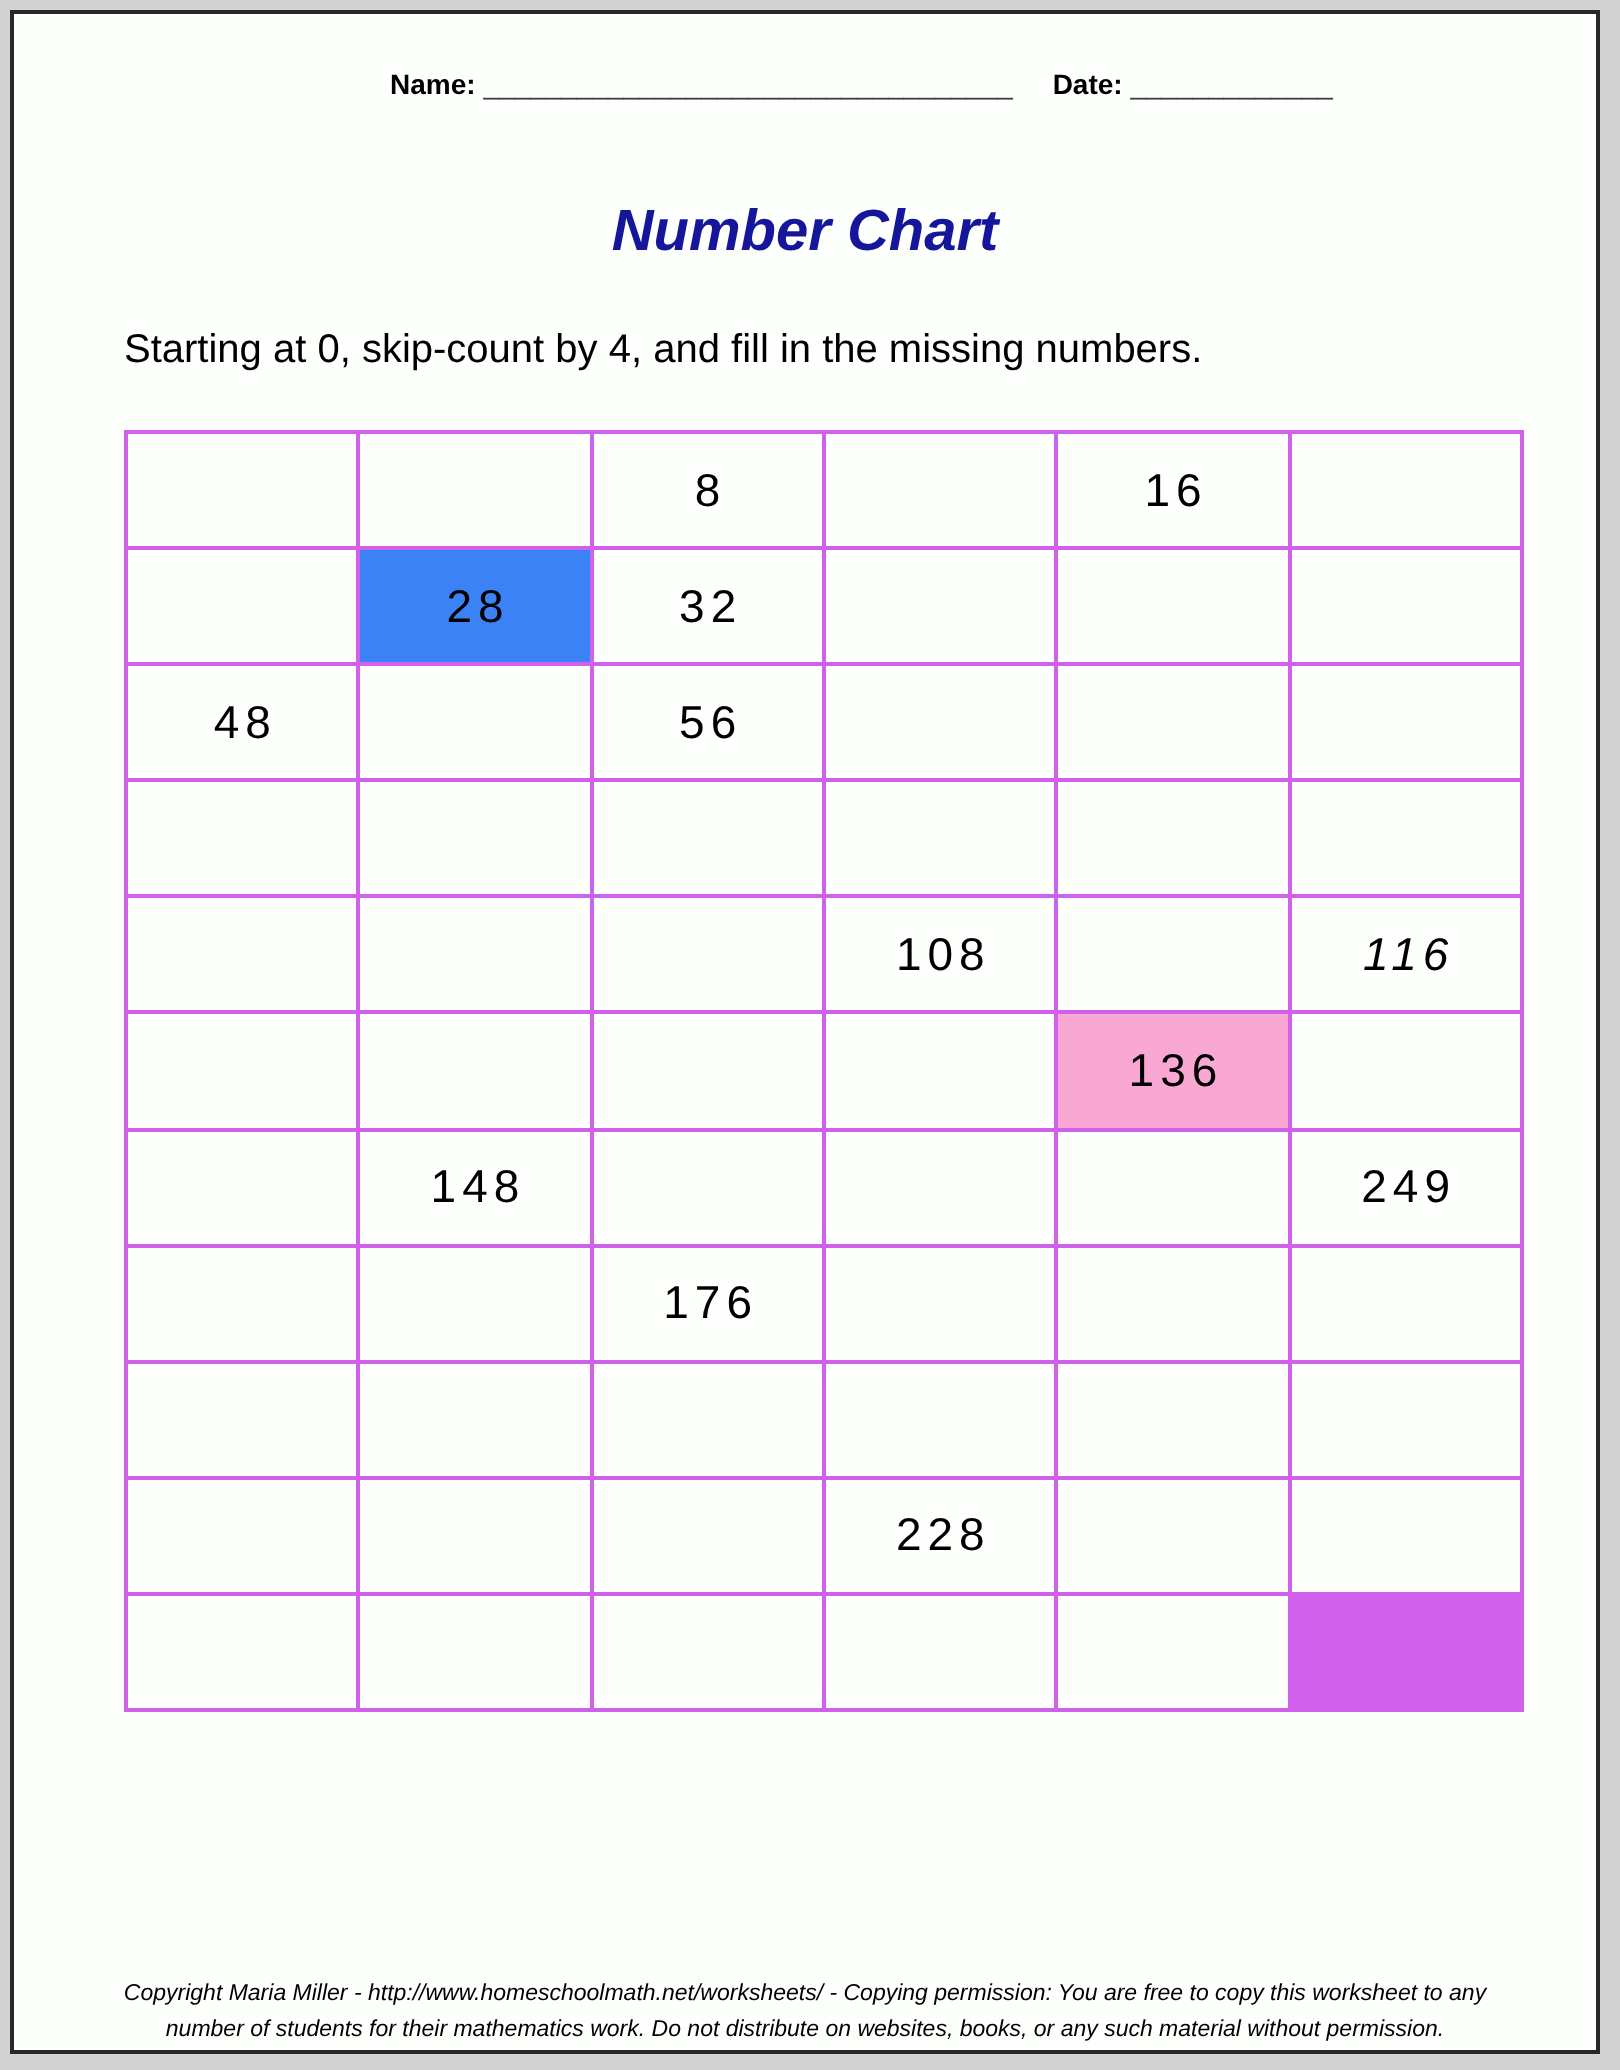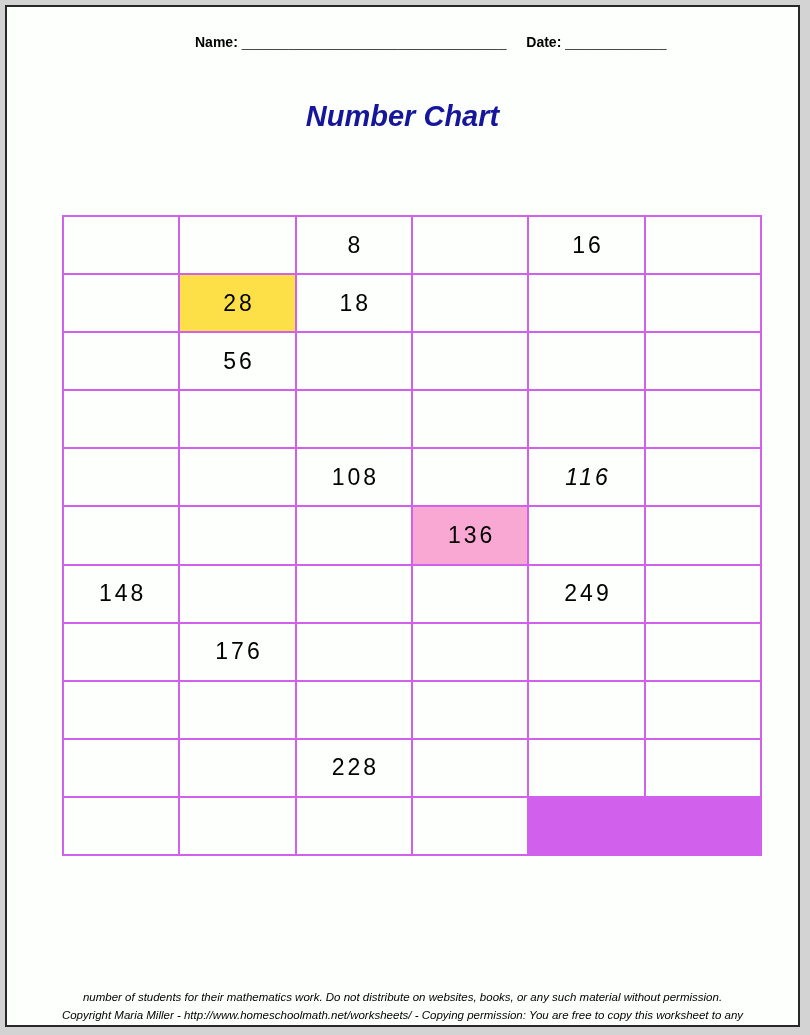--- a/index.html
+++ b/index.html
@@ -65,34 +65,36 @@
 
     <div class="header-line">
       <span class="lbl">Name:</span>
       <span class="blank-line" style="color: rgb(61, 61, 61);">__________________________________</span>
       <span class="lbl date-lbl">Date:</span>
       <span class="blank-line" style="color: rgb(61, 61, 61);">_____________</span>
     </div>
 
     <h1 class="title" style="color: rgb(22, 22, 155); font-style: italic;">Number Chart</h1>
 
+    <p class="instruction">Starting at 0, skip-count by 4, and fill in the missing numbers.</p>
 
     <div class="grid" style="background: rgb(209, 96, 236);">
         <div class="cell" style="background: rgb(253, 255, 252); color: rgb(0, 0, 0);"></div>
         <div class="cell" style="background: rgb(253, 255, 252); color: rgb(0, 0, 0);"></div>
         <div class="cell" style="background: rgb(253, 255, 252); color: rgb(0, 0, 0);">8</div>
         <div class="cell" style="background: rgb(253, 255, 252); color: rgb(0, 0, 0);"></div>
         <div class="cell" style="background: rgb(253, 255, 252); color: rgb(0, 0, 0);">16</div>
         <div class="cell" style="background: rgb(253, 255, 252); color: rgb(0, 0, 0);"></div>
         <div class="cell" style="background: rgb(253, 255, 252); color: rgb(0, 0, 0);"></div>
-        <div class="cell" style="background: #fde047; color: rgb(0, 0, 0);">28</div>
-        <div class="cell" style="background: rgb(253, 255, 252); color: rgb(0, 0, 0);">18</div>
+        <div class="cell" style="background: #3b82f6; color: rgb(0, 0, 0);">28</div>
+        <div class="cell" style="background: rgb(253, 255, 252); color: rgb(0, 0, 0);">32</div>
         <div class="cell" style="background: rgb(253, 255, 252); color: rgb(0, 0, 0);"></div>
         <div class="cell" style="background: rgb(253, 255, 252); color: rgb(0, 0, 0);"></div>
         <div class="cell" style="background: rgb(253, 255, 252); color: rgb(0, 0, 0);"></div>
+        <div class="cell" style="background: rgb(253, 255, 252); color: rgb(0, 0, 0);">48</div>
         <div class="cell" style="background: rgb(253, 255, 252); color: rgb(0, 0, 0);"></div>
         <div class="cell" style="background: rgb(253, 255, 252); color: rgb(0, 0, 0);">56</div>
         <div class="cell" style="background: rgb(253, 255, 252); color: rgb(0, 0, 0);"></div>
         <div class="cell" style="background: rgb(253, 255, 252); color: rgb(0, 0, 0);"></div>
         <div class="cell" style="background: rgb(253, 255, 252); color: rgb(0, 0, 0);"></div>
         <div class="cell" style="background: rgb(253, 255, 252); color: rgb(0, 0, 0);"></div>
         <div class="cell" style="background: rgb(253, 255, 252); color: rgb(0, 0, 0);"></div>
         <div class="cell" style="background: rgb(253, 255, 252); color: rgb(0, 0, 0);"></div>
         <div class="cell" style="background: rgb(253, 255, 252); color: rgb(0, 0, 0);"></div>
         <div class="cell" style="background: rgb(253, 255, 252); color: rgb(0, 0, 0);"></div>
@@ -134,18 +136,18 @@
         <div class="cell" style="background: rgb(253, 255, 252); color: rgb(0, 0, 0);"></div>
         <div class="cell" style="background: rgb(253, 255, 252); color: rgb(0, 0, 0);"></div>
         <div class="cell" style="background: rgb(253, 255, 252); color: rgb(0, 0, 0);"></div>
         <div class="cell" style="background: rgb(253, 255, 252); color: rgb(0, 0, 0);"></div>
         <div class="cell" style="background: rgb(253, 255, 252); color: rgb(0, 0, 0);"></div>
         <div class="cell" style="background: rgb(253, 255, 252); color: rgb(0, 0, 0);"></div>
         <div class="cell" style="background: rgb(253, 255, 252); color: rgb(0, 0, 0);"></div>
       </div>
 
     <div class="footer">
+      <div>Copyright Maria Miller - http://www.homeschoolmath.net/worksheets/ - Copying permission: You are free to copy this worksheet to any</div>
       <div>number of students for their mathematics work. Do not distribute on websites, books, or any such material without permission.</div>
-      <div>Copyright Maria Miller - http://www.homeschoolmath.net/worksheets/ - Copying permission: You are free to copy this worksheet to any</div>
     </div>
 
   </div>
 </div>
 
 </body></html>

